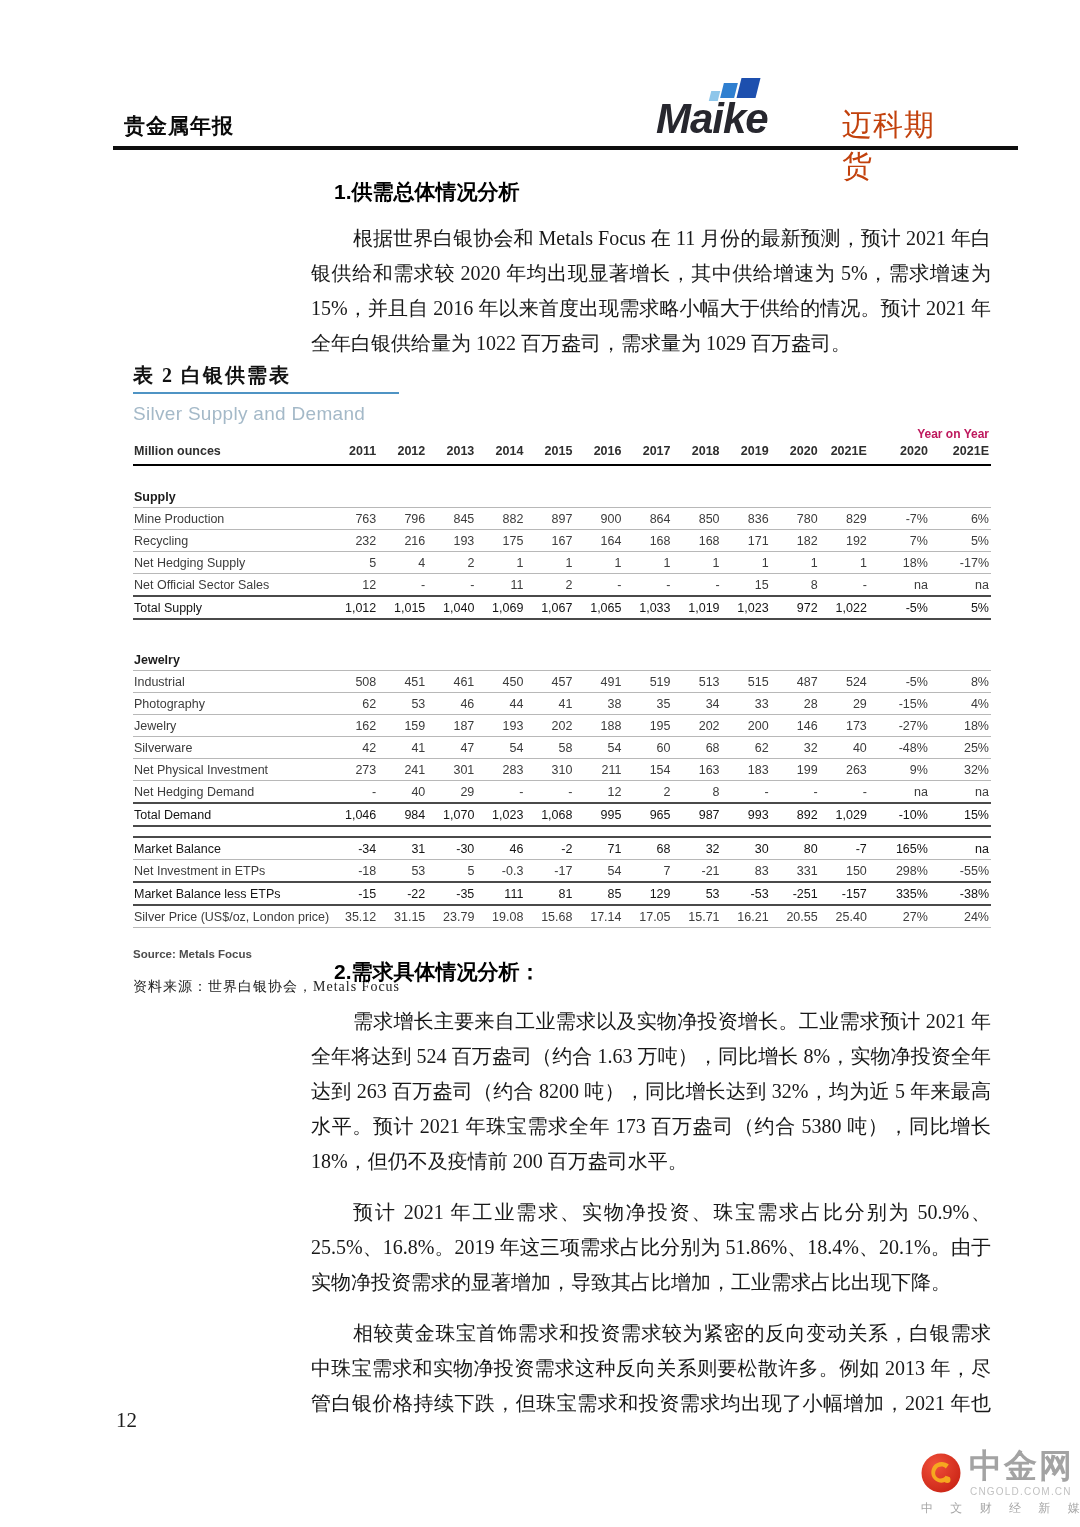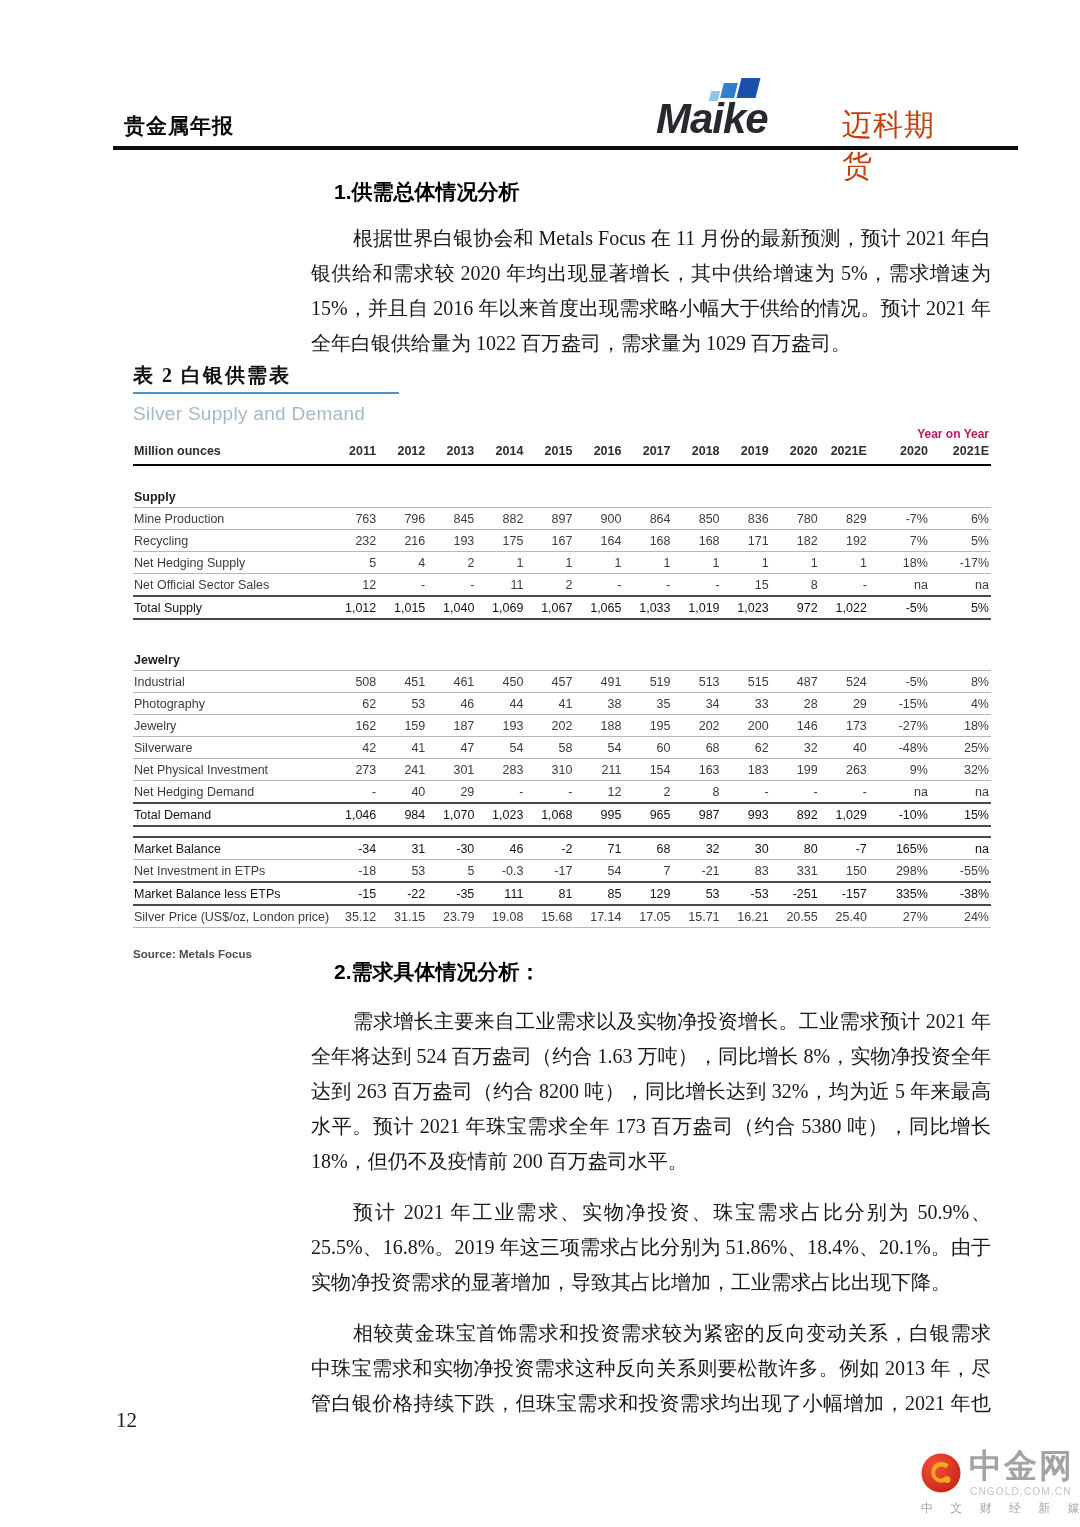--- a/index.html
+++ b/index.html
@@ -426,20 +426,21 @@
             <td>15.71</td>
             <td>16.21</td>
             <td>20.55</td>
             <td>25.40</td>
             <td>27%</td>
             <td>24%</td>
           </tr>
         </tbody>
       </table>
     <div class="tbl-source-en">Source: Metals Focus</div>
+    <div class="tbl-source-cn">资料来源：世界白银协会，Metals Focus</div>
   </div>
 
   <div class="sec-heading" id="h2">2.需求具体情况分析：</div>
   <div class="body-text" id="para-s2">
     <p>需求增长主要来自工业需求以及实物净投资增长。工业需求预计 2021 年全年将达到 524 百万盎司（约合 1.63 万吨），同比增长 8%，实物净投资全年达到 263 百万盎司（约合 8200 吨），同比增长达到 32%，均为近 5 年来最高水平。预计 2021 年珠宝需求全年 173 百万盎司（约合 5380 吨），同比增长 18%，但仍不及疫情前 200 百万盎司水平。</p>
     <p>预计 2021 年工业需求、实物净投资、珠宝需求占比分别为 50.9%、25.5%、16.8%。2019 年这三项需求占比分别为 51.86%、18.4%、20.1%。由于实物净投资需求的显著增加，导致其占比增加，工业需求占比出现下降。</p>
     <p>相较黄金珠宝首饰需求和投资需求较为紧密的反向变动关系，白银需求中珠宝需求和实物净投资需求这种反向关系则要松散许多。例如 2013 年，尽管白银价格持续下跌，但珠宝需求和投资需求均出现了小幅增加，2021 年也出现同样情况。白银投资者在他们认为的低位或者底部大幅买入。预计 2022 年珠宝需求大致维持，投资需求略有</p>
   </div>
 
   <div class="page-number">12</div>

